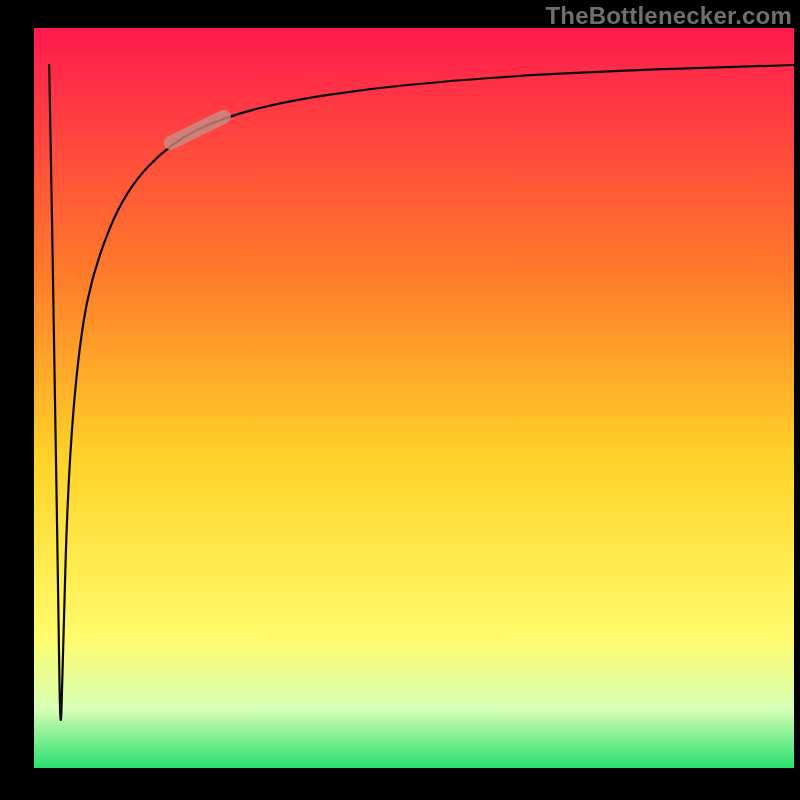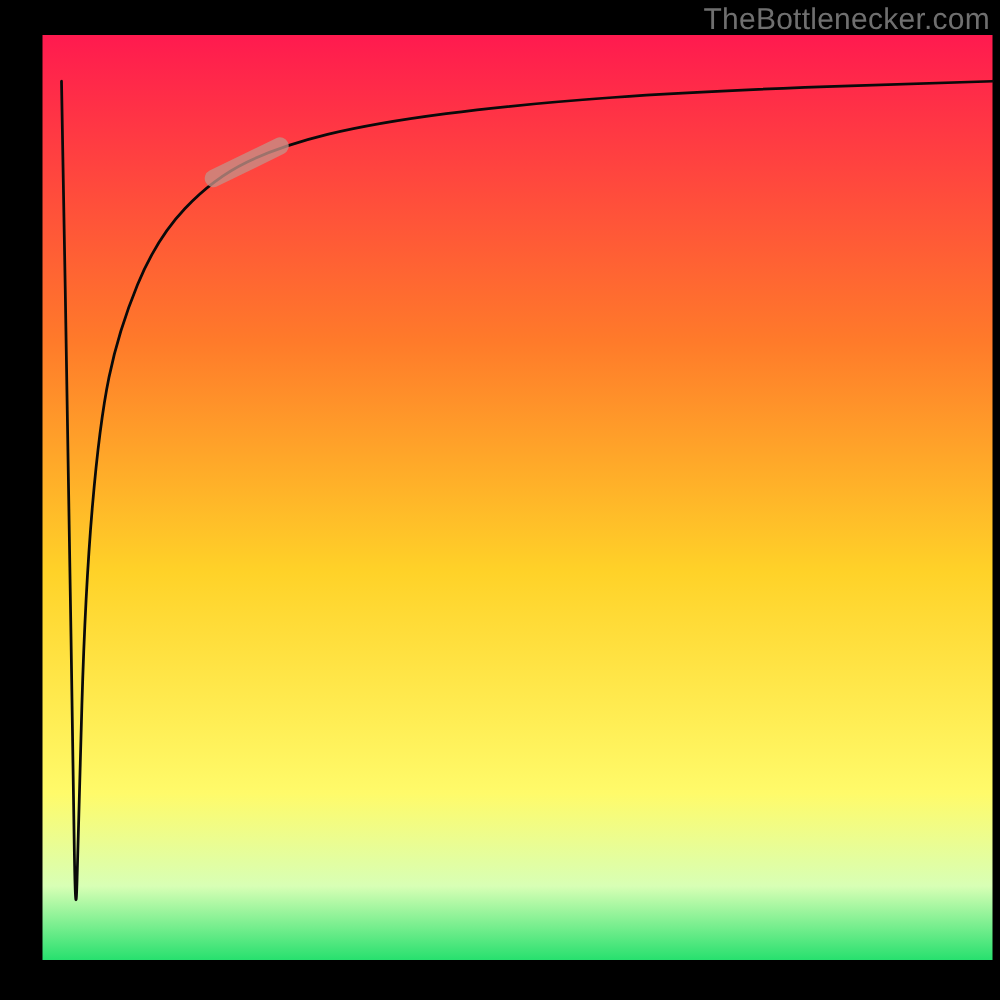--- a/index.html
+++ b/index.html
@@ -24,21 +24,21 @@
     height: 800px;
     display: block;
   }
   .watermark {
     position: absolute;
     top: 2px;
     right: 8px;
     color: #6f6f6f;
     font-size: 24px;
     letter-spacing: 0.2px;
-    font-weight: 400;
+    font-weight: 700;
     user-select: none;
   }
 </style>
 </head>
 <body>
 
 <div class="stage">
 
   <svg class="chart" viewBox="0 0 800 800">
     <defs>

